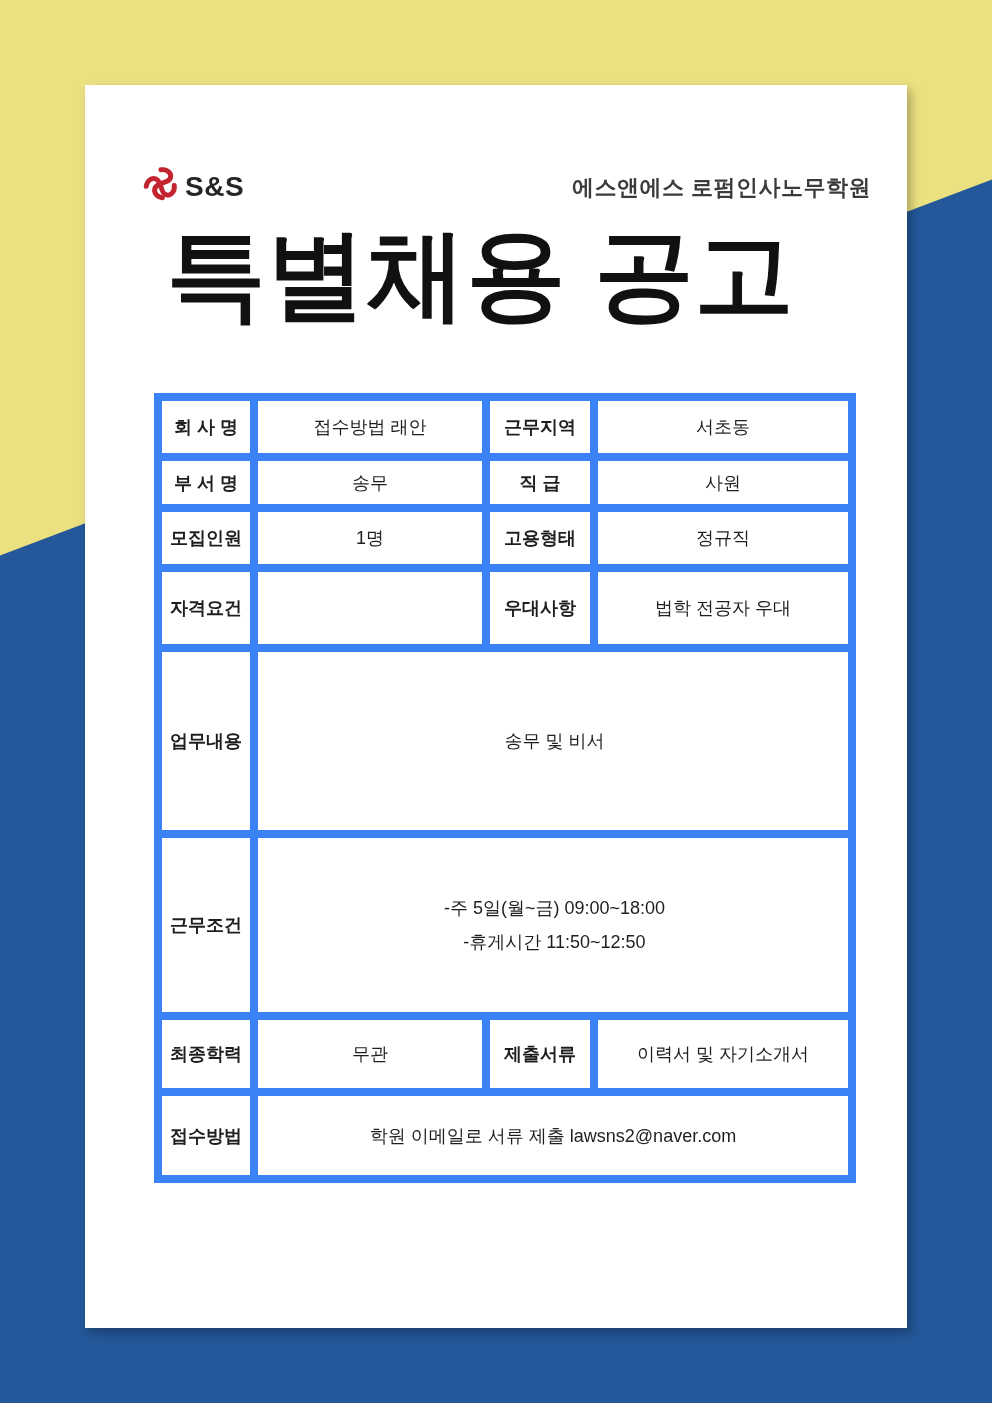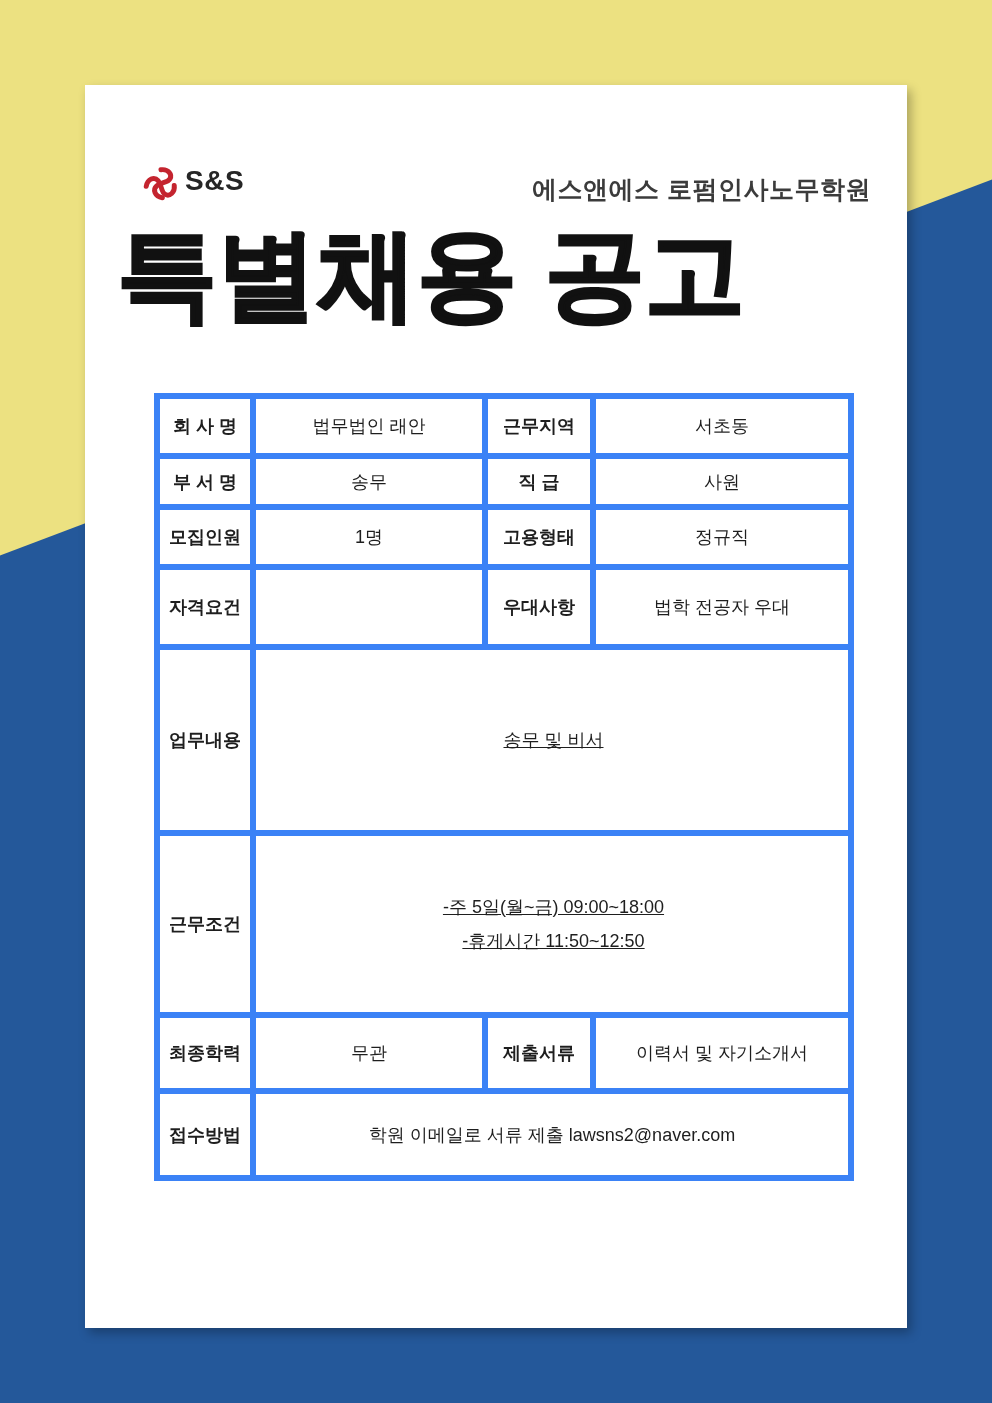--- a/index.html
+++ b/index.html
@@ -20,62 +20,63 @@
   }
   .card {
     position: absolute;
     left: 85px; top: 85px;
     width: 822px; height: 1243px;
     background: #ffffff;
     box-shadow: 4px 5px 10px rgba(0,0,0,0.28);
   }
   .logo {
     position: absolute; left: 56px; top: 80px;
-    display: flex; align-items: flex-start; gap: 6px;
+    display: flex; align-items: flex-end; gap: 6px;
   }
   .logo-mark { width: 38px; height: 38px; }
   .logo-text {
     font-size: 28px; font-weight: 700; color: #262626;
     letter-spacing: 0.5px;
   }
   .academy {
     position: absolute; right: 36px; top: 88px;
-    font-size: 25px; font-weight: 700; color: #3b3b3b;
+    font-size: 22px; font-weight: 700; color: #3b3b3b;
     letter-spacing: 0.5px;
     white-space: nowrap;
   }
   .big-title {
-    position: absolute; left: 32px; top: 132px;
+    position: absolute; left: 19px; top: 132px;
     width: 752px;
-    font-size: 100px; font-weight: 700; color: #111111;
+    font-size: 100px; font-weight: 400; color: #111111;
     -webkit-text-stroke: 2.5px #111111;
     letter-spacing: 0px; line-height: 1.15;
     white-space: nowrap;
+    text-align: center;
   }
   table.job {
     position: absolute; left: 69px; top: 308px;
     width: 694px;
     border-collapse: collapse;
     table-layout: fixed;
   }
   table.job td {
-    border: 6px solid #3b82f6;
+    border: 8px solid #3b82f6;
     vertical-align: middle;
     text-align: center;
     font-size: 18px;
     color: #1e1e1e;
     background: #ffffff;
   }
   td.hdr {
     background: #fdf3cd;
     font-weight: 700;
     font-size: 19px;
     color: #141414;
   }
-  td.val-left { text-align: left; padding-left: 3px; text-decoration: underline; }
+  td.val-left { text-align: left; padding-left: 3px; }
   td.pink { background: #fac9cd; margin-top: 23px; }
   .cond-line { line-height: 1.9; }
 </style>
 </head>
 <body>
 
 <div class="stage">
   <div class="bg-yellow"></div>
 
   <div class="card">
@@ -95,21 +96,21 @@
     <table class="job">
       <colgroup>
         <col style="width:96px">
           <col style="width:232px">
           <col style="width:108px">
           <col style="width:258px">
       </colgroup>
       <tbody>
         <tr>
           <td class="hdr" style="height:60px">회 사 명</td>
-          <td>법무법인 래안</td>
+          <td>접수방법 래안</td>
           <td class="hdr">근무지역</td>
           <td>서초동</td>
         </tr>
         <tr>
           <td class="hdr" style="height:51px">부 서 명</td>
           <td>송무</td>
           <td class="hdr">직 급</td>
           <td>사원</td>
         </tr>
         <tr>

